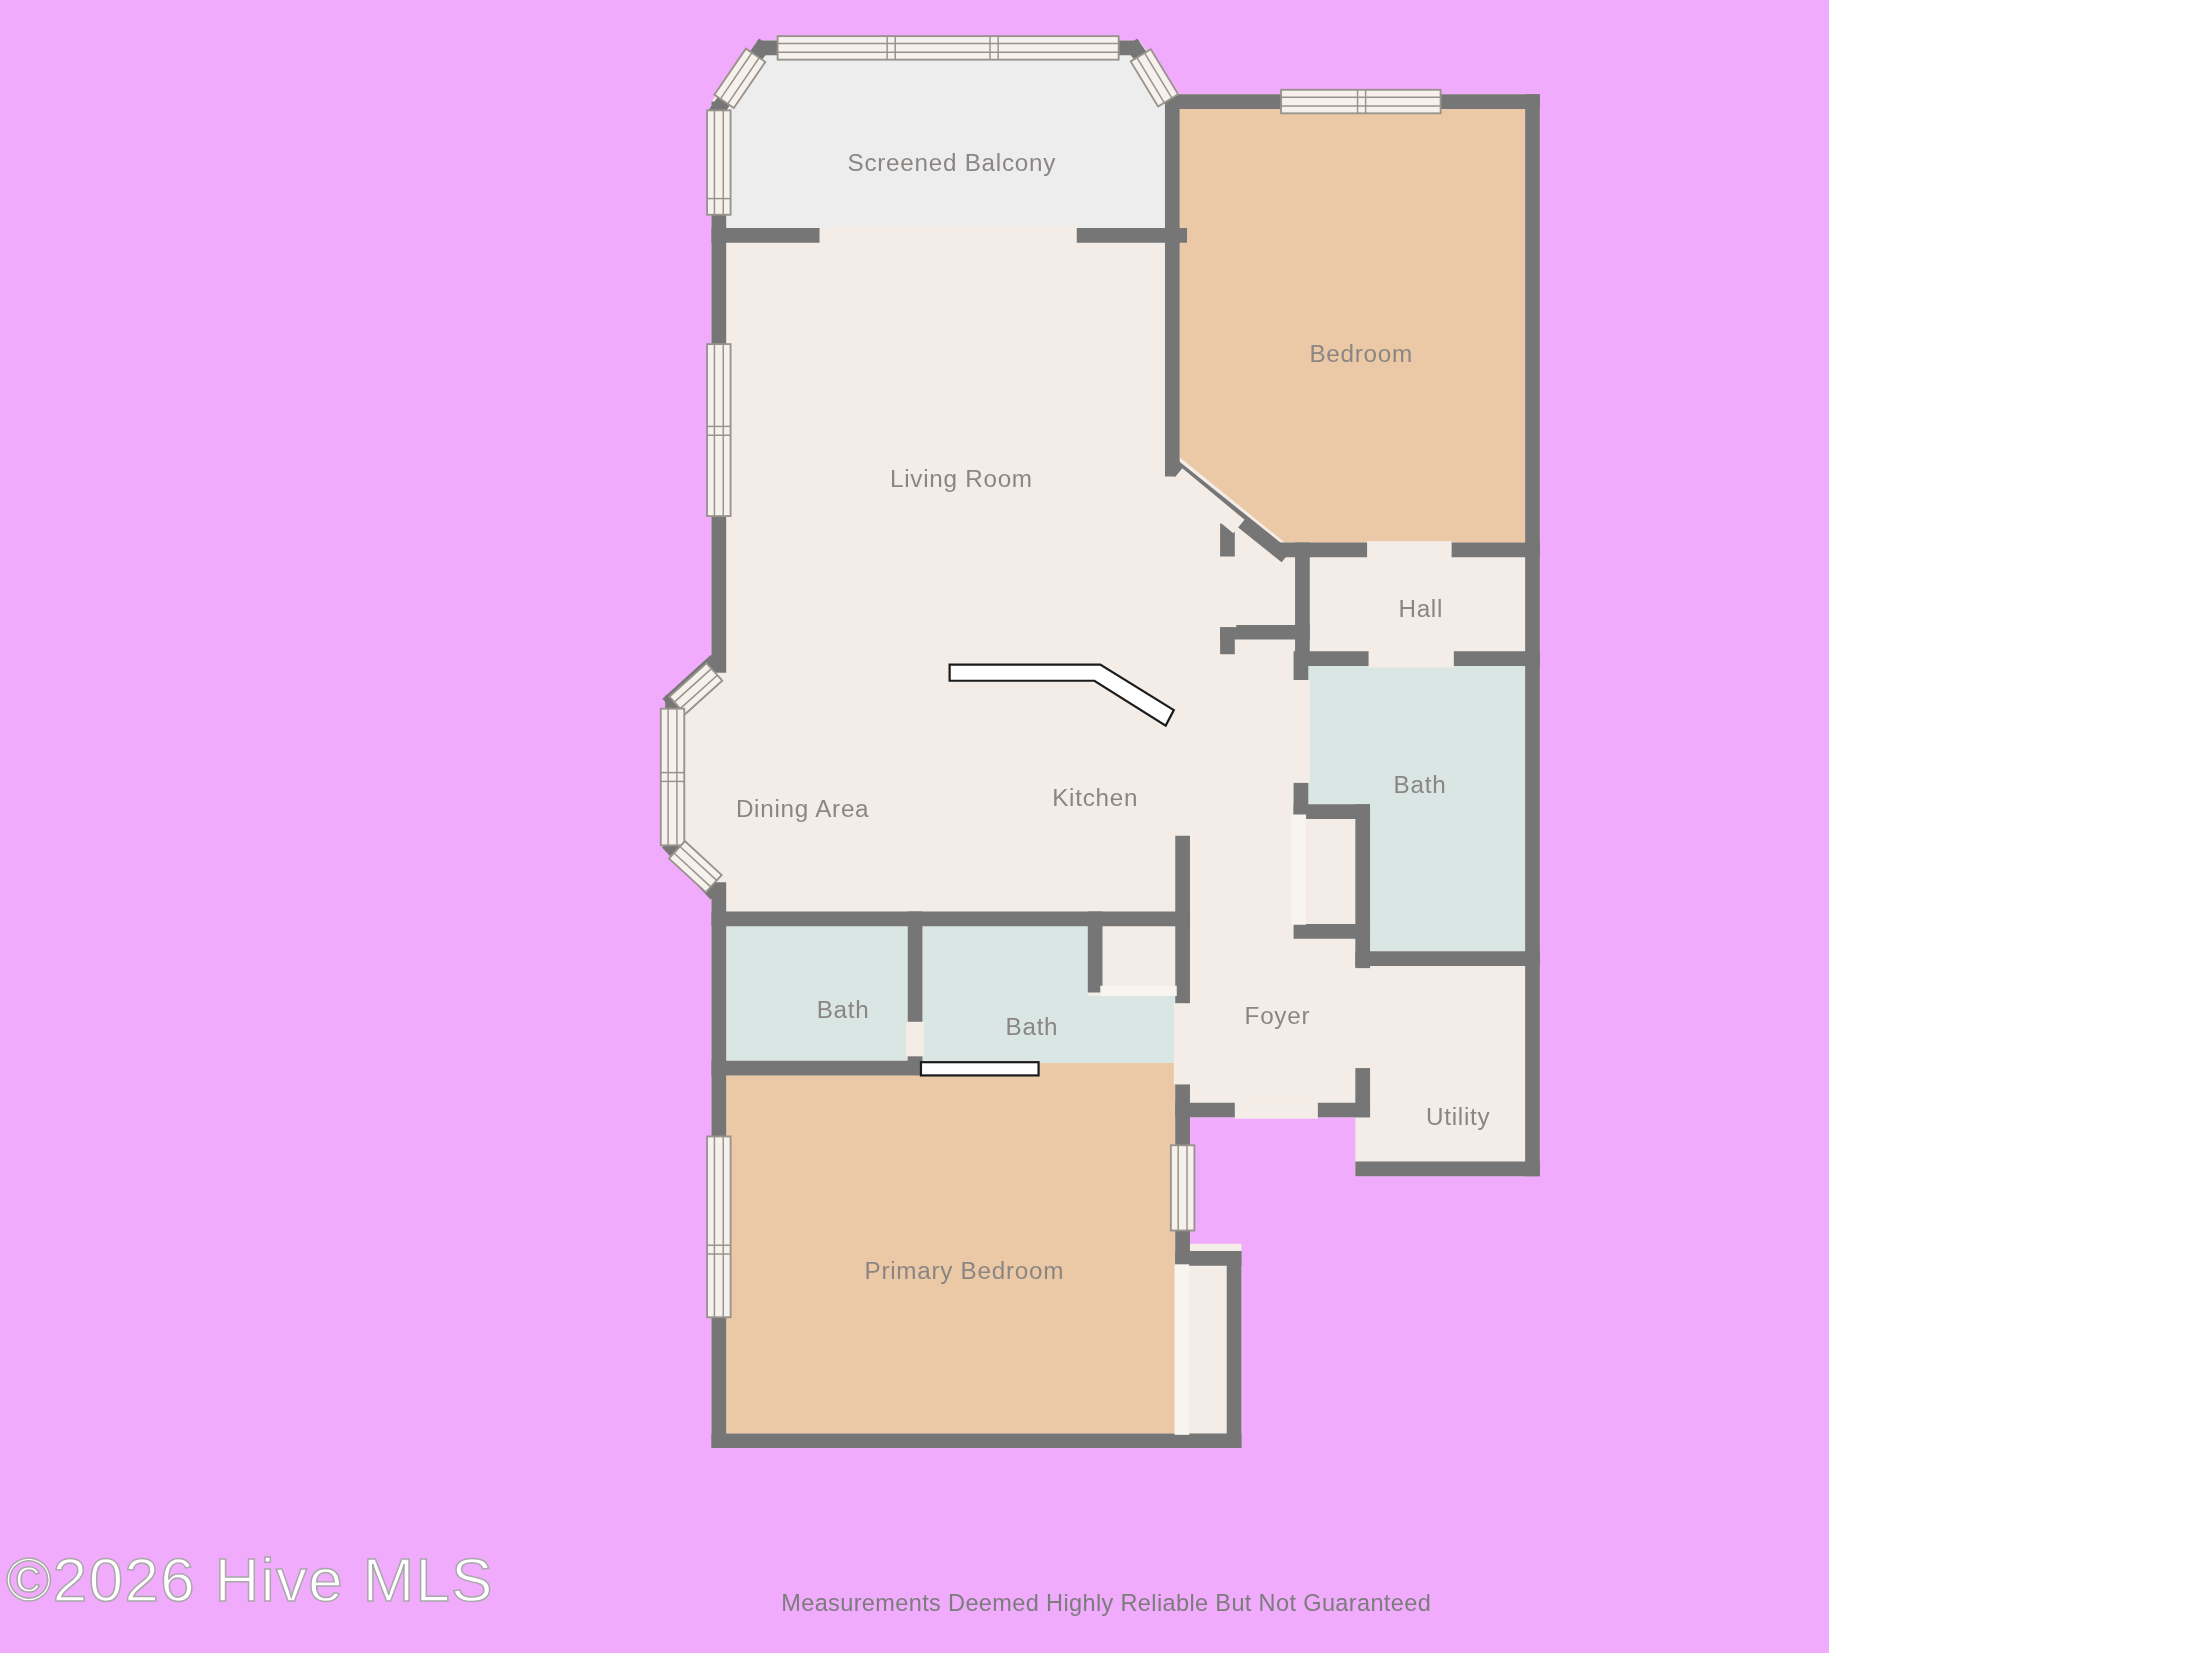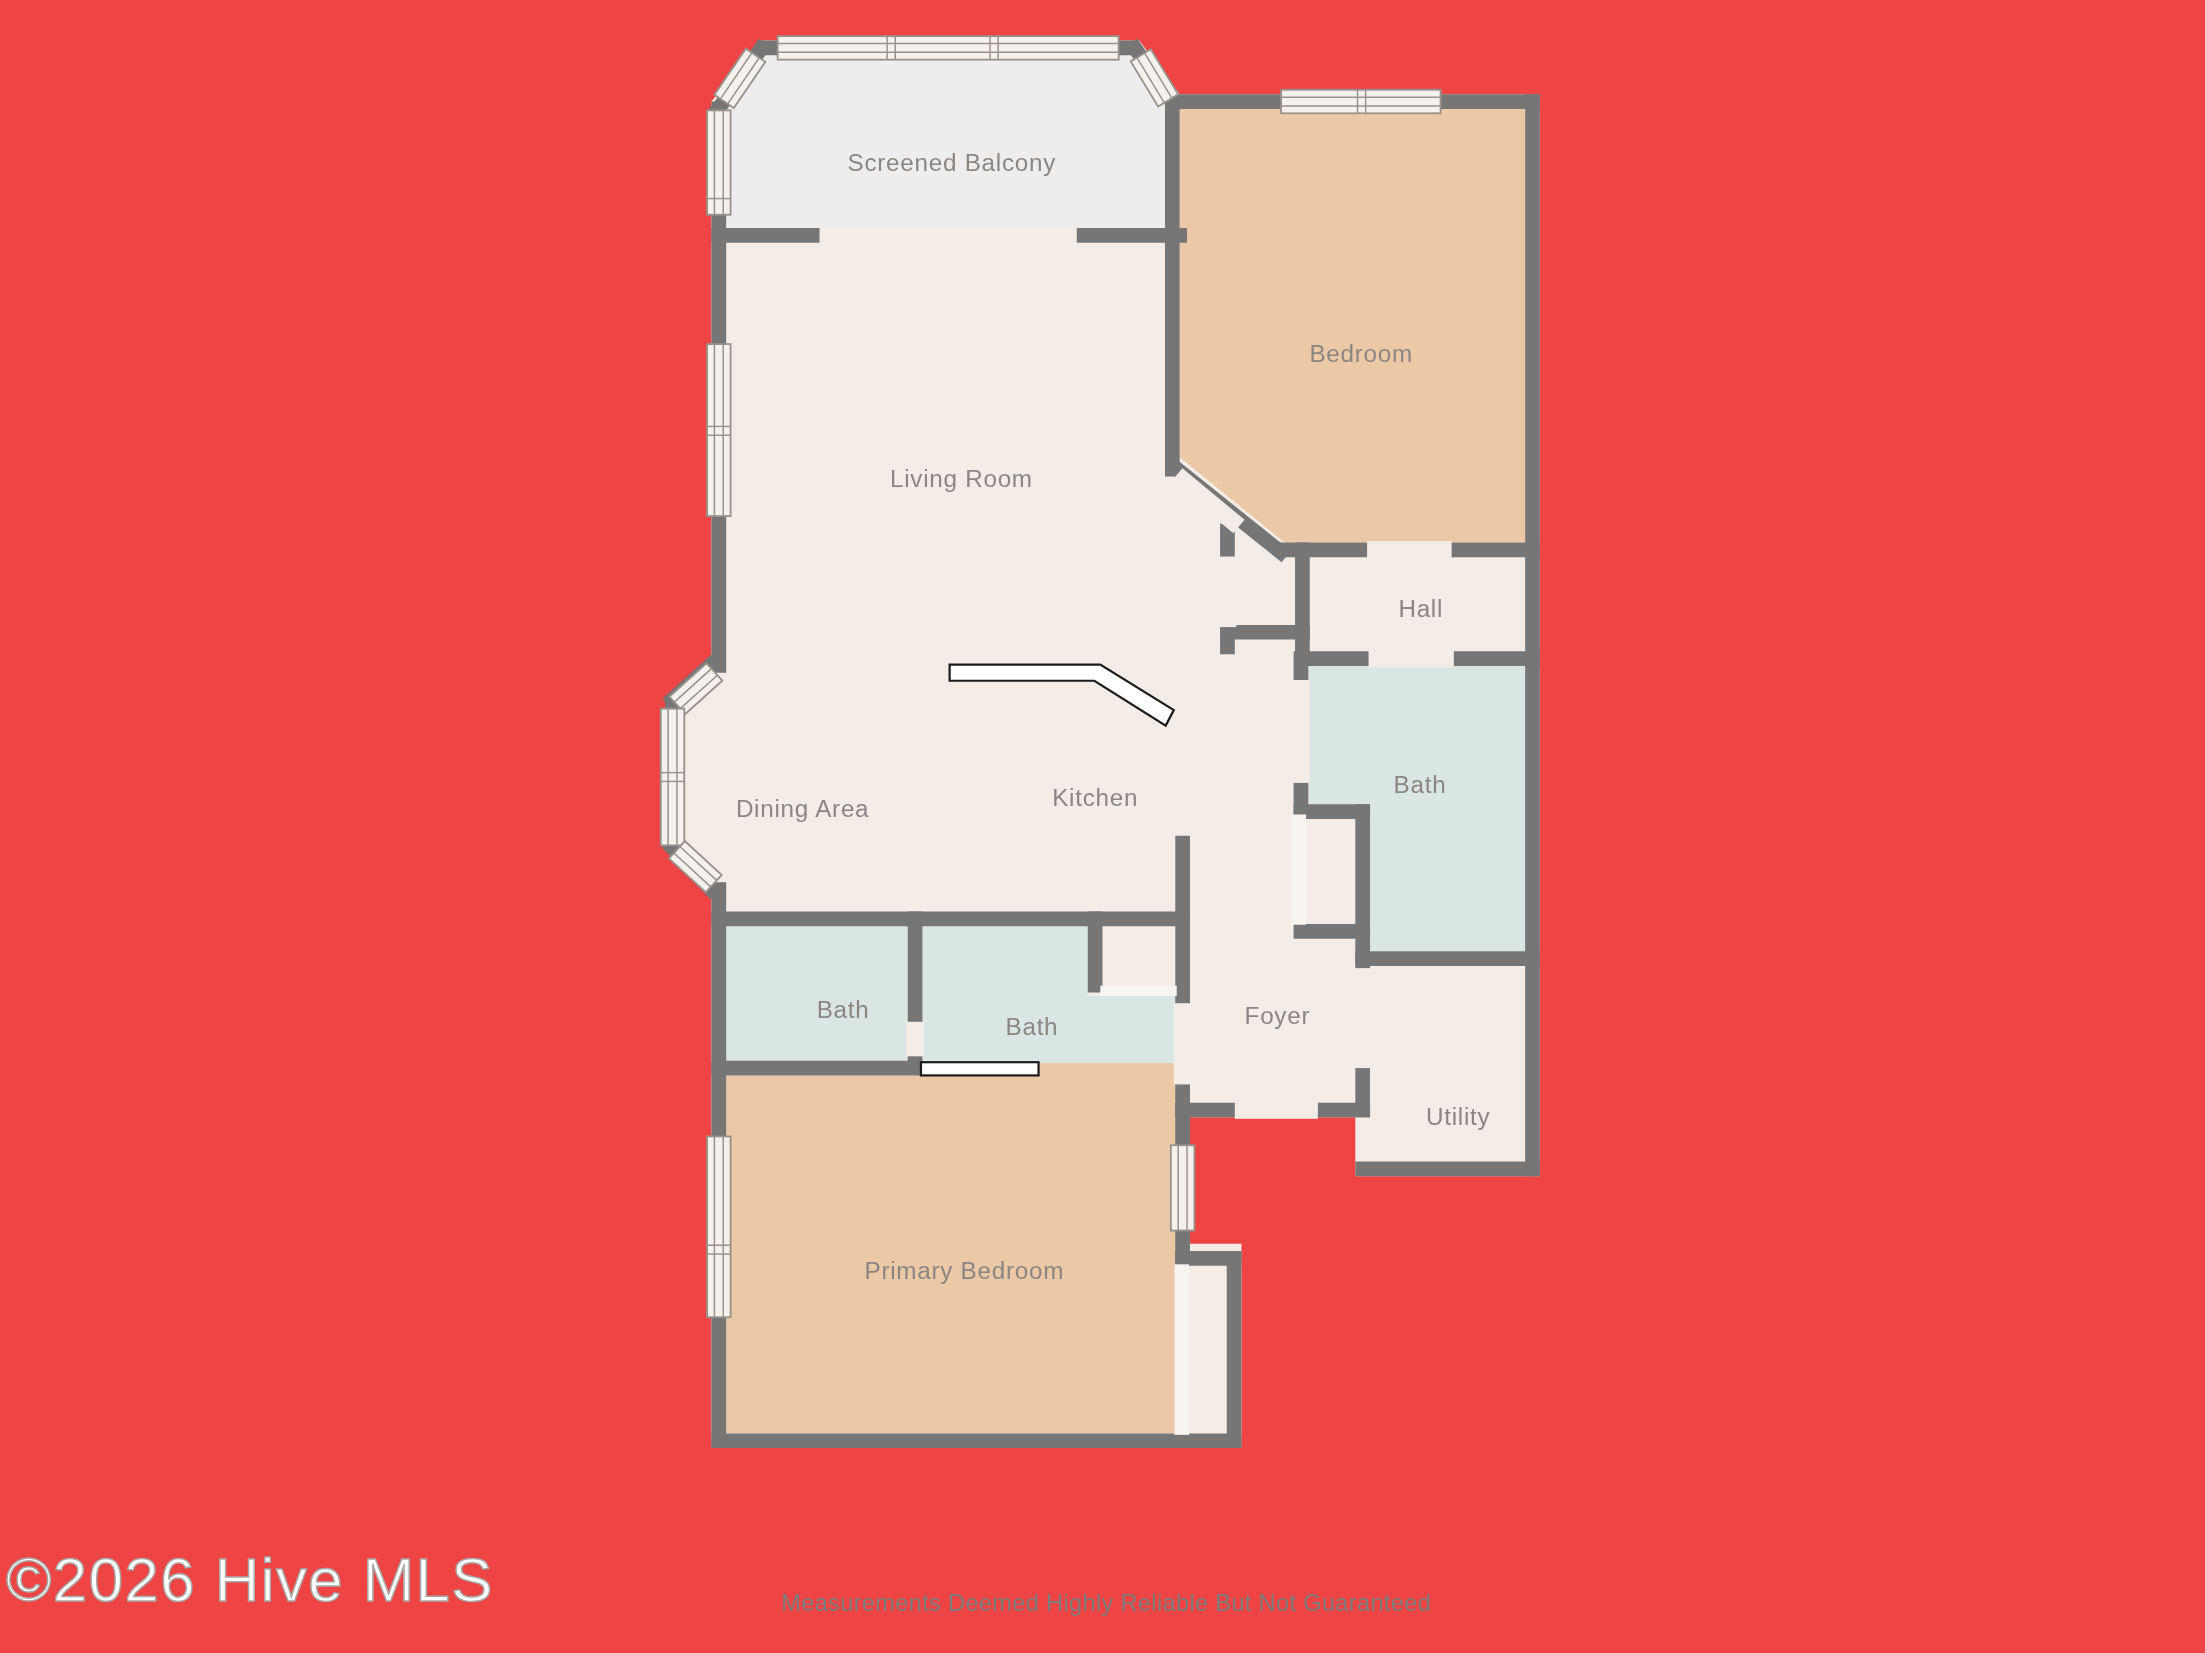--- a/index.html
+++ b/index.html
@@ -1,16 +1,16 @@
 <!DOCTYPE html>
 <html style="font-size:11.8px"><head>
 <meta charset="utf-8">
 <style>
   html,body{margin:0;padding:0;background:#ffffff;}
-  .page{position:relative;width:2205px;height:1654px;background:#ef4444;overflow:hidden;}
+  .page{position:relative;width:1829px;height:1654px;background:#f0abfc;overflow:hidden;}
   svg{display:block;}
   text{font-family:"Liberation Sans","DejaVu Sans",sans-serif;font-size:33px;letter-spacing:1px;}
   .room-label{text-anchor:middle;}
   .footer-text{font-size:32px;text-anchor:middle;letter-spacing:0.5px;}
   .watermark{font-size:84px;font-weight:400;letter-spacing:2px;fill:#ffffff;stroke:#a8a8a8;stroke-width:2px;}
   .wall{fill:none;stroke-width:20;}
   .win-base{stroke:#98928c;stroke-width:2.5;}
   .win-line{stroke:#98928c;stroke-width:2;fill:none;}
   .counter{fill:#ffffff;stroke:#1b1b1b;stroke-width:3;}
   .slider{fill:#ffffff;stroke:#1b1b1b;stroke-width:3;}

